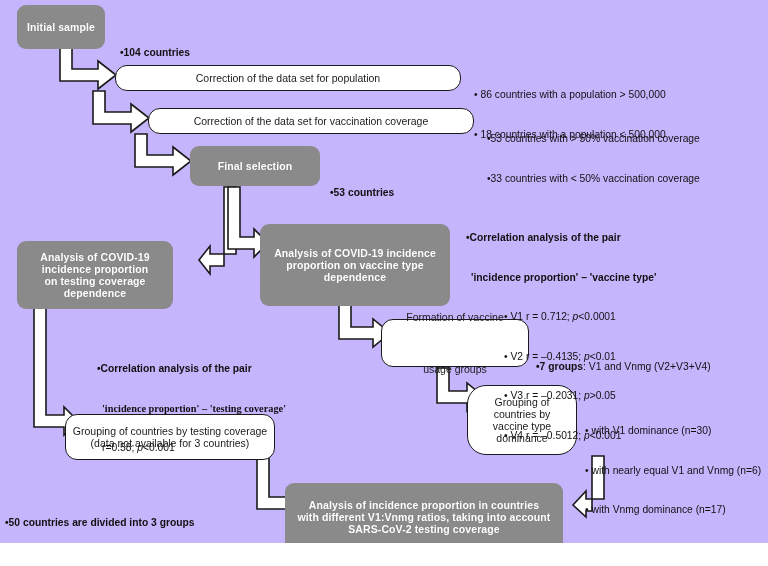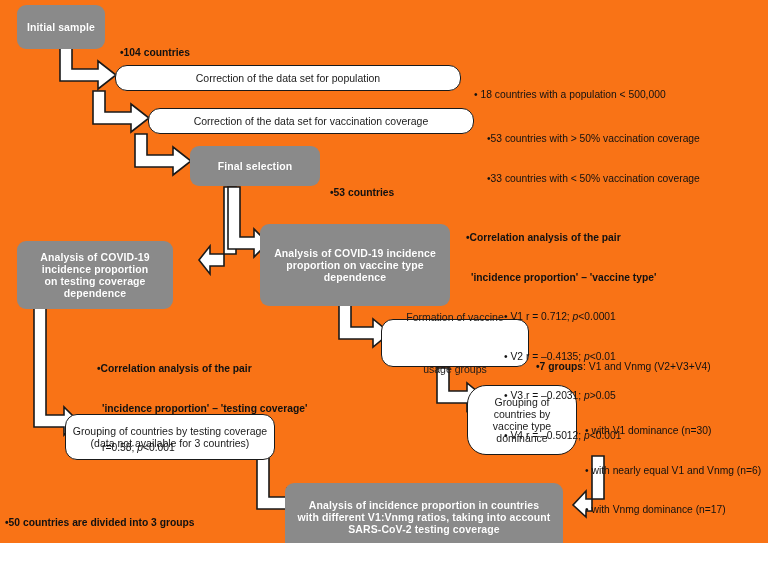--- a/index.html
+++ b/index.html
@@ -9,21 +9,21 @@
     background: #ffffff;
   }
   body {
     font-family: "Liberation Sans", sans-serif;
     -webkit-font-smoothing: antialiased;
   }
   #canvas {
     position: relative;
     width: 768px;
     height: 543px;
-    background: #f97316;
+    background: #c4b5fd;
     overflow: hidden;
   }
 
   
   .node {
     position: absolute;
     box-sizing: border-box;
     display: flex;
     align-items: center;
     justify-content: center;
@@ -180,20 +180,21 @@
     <span>Analysis of incidence proportion in countries</span>
     <span>with different V1:Vnmg ratios, taking into account</span>
     <span>SARS-CoV-2 testing coverage</span>
   </div>
 
   <div class="ann" style="left:120px; top:20px; font-weight:bold;">
     <span class="ann-line"><span>•</span><span>104 countries</span></span>
   </div>
 
   <div class="ann" style="left:474px; top:62px;">
+    <span class="ann-line">• 86 countries with a population &gt; 500,000</span>
     <span class="ann-line">• 18 countries with a population &lt; 500,000</span>
   </div>
 
   <div class="ann" style="left:487px; top:106px;">
     <span class="ann-line">•53 countries with &gt; 50% vaccination coverage</span>
     <span class="ann-line">•33 countries with &lt; 50% vaccination coverage</span>
   </div>
 
   <div class="ann" style="left:330px; top:160px; font-weight:bold;">
     <span class="ann-line"><span>•</span><span>53 countries</span></span>
@@ -203,21 +204,21 @@
     <span class="ann-line b">•Correlation analysis of the pair</span>
     <span class="ann-line b" style="padding-left:5px;">'incidence proportion' – 'vaccine type'</span>
     <span class="ann-line" style="padding-left:38px;"><span>• V1 r = 0.712; </span><span class="i">p</span><span>&lt;0.0001</span></span>
     <span class="ann-line" style="padding-left:38px;"><span>• V2 r = –0.4135; </span><span class="i">p</span><span>&lt;0.01</span></span>
     <span class="ann-line" style="padding-left:38px;"><span>• V3 r = –0.2031; </span><span class="i">p</span><span>&gt;0.05</span></span>
     <span class="ann-line" style="padding-left:38px;"><span>• V4 r = –0.5012; </span><span class="i">p</span><span>&lt;0.001</span></span>
   </div>
 
   <div class="ann" style="left:97px; top:336px;">
     <span class="ann-line b">•Correlation analysis of the pair</span>
-    <span class="ann-line b" style="padding-left:5px;">'incidence proportion' – 'testing coverage'</span>
+    <span class="ann-line b" style="padding-left:5px;font-family:Liberation Serif, serif;">'incidence proportion' – 'testing coverage'</span>
     <span class="ann-line" style="padding-left:5px;"><span>r=0.58; </span><span class="i">p</span><span>&lt;0.001</span></span>
   </div>
 
   <div class="ann" style="left:536px; top:334px;">
     <span class="ann-line"><span class="b">•7 groups</span><span>: V1 and Vnmg (V2+V3+V4)</span></span>
   </div>
 
   <div class="ann" style="left:585px; top:398px;">
     <span class="ann-line">• with V1 dominance (n=30)</span>
     <span class="ann-line">• with nearly equal V1 and Vnmg (n=6)</span>

